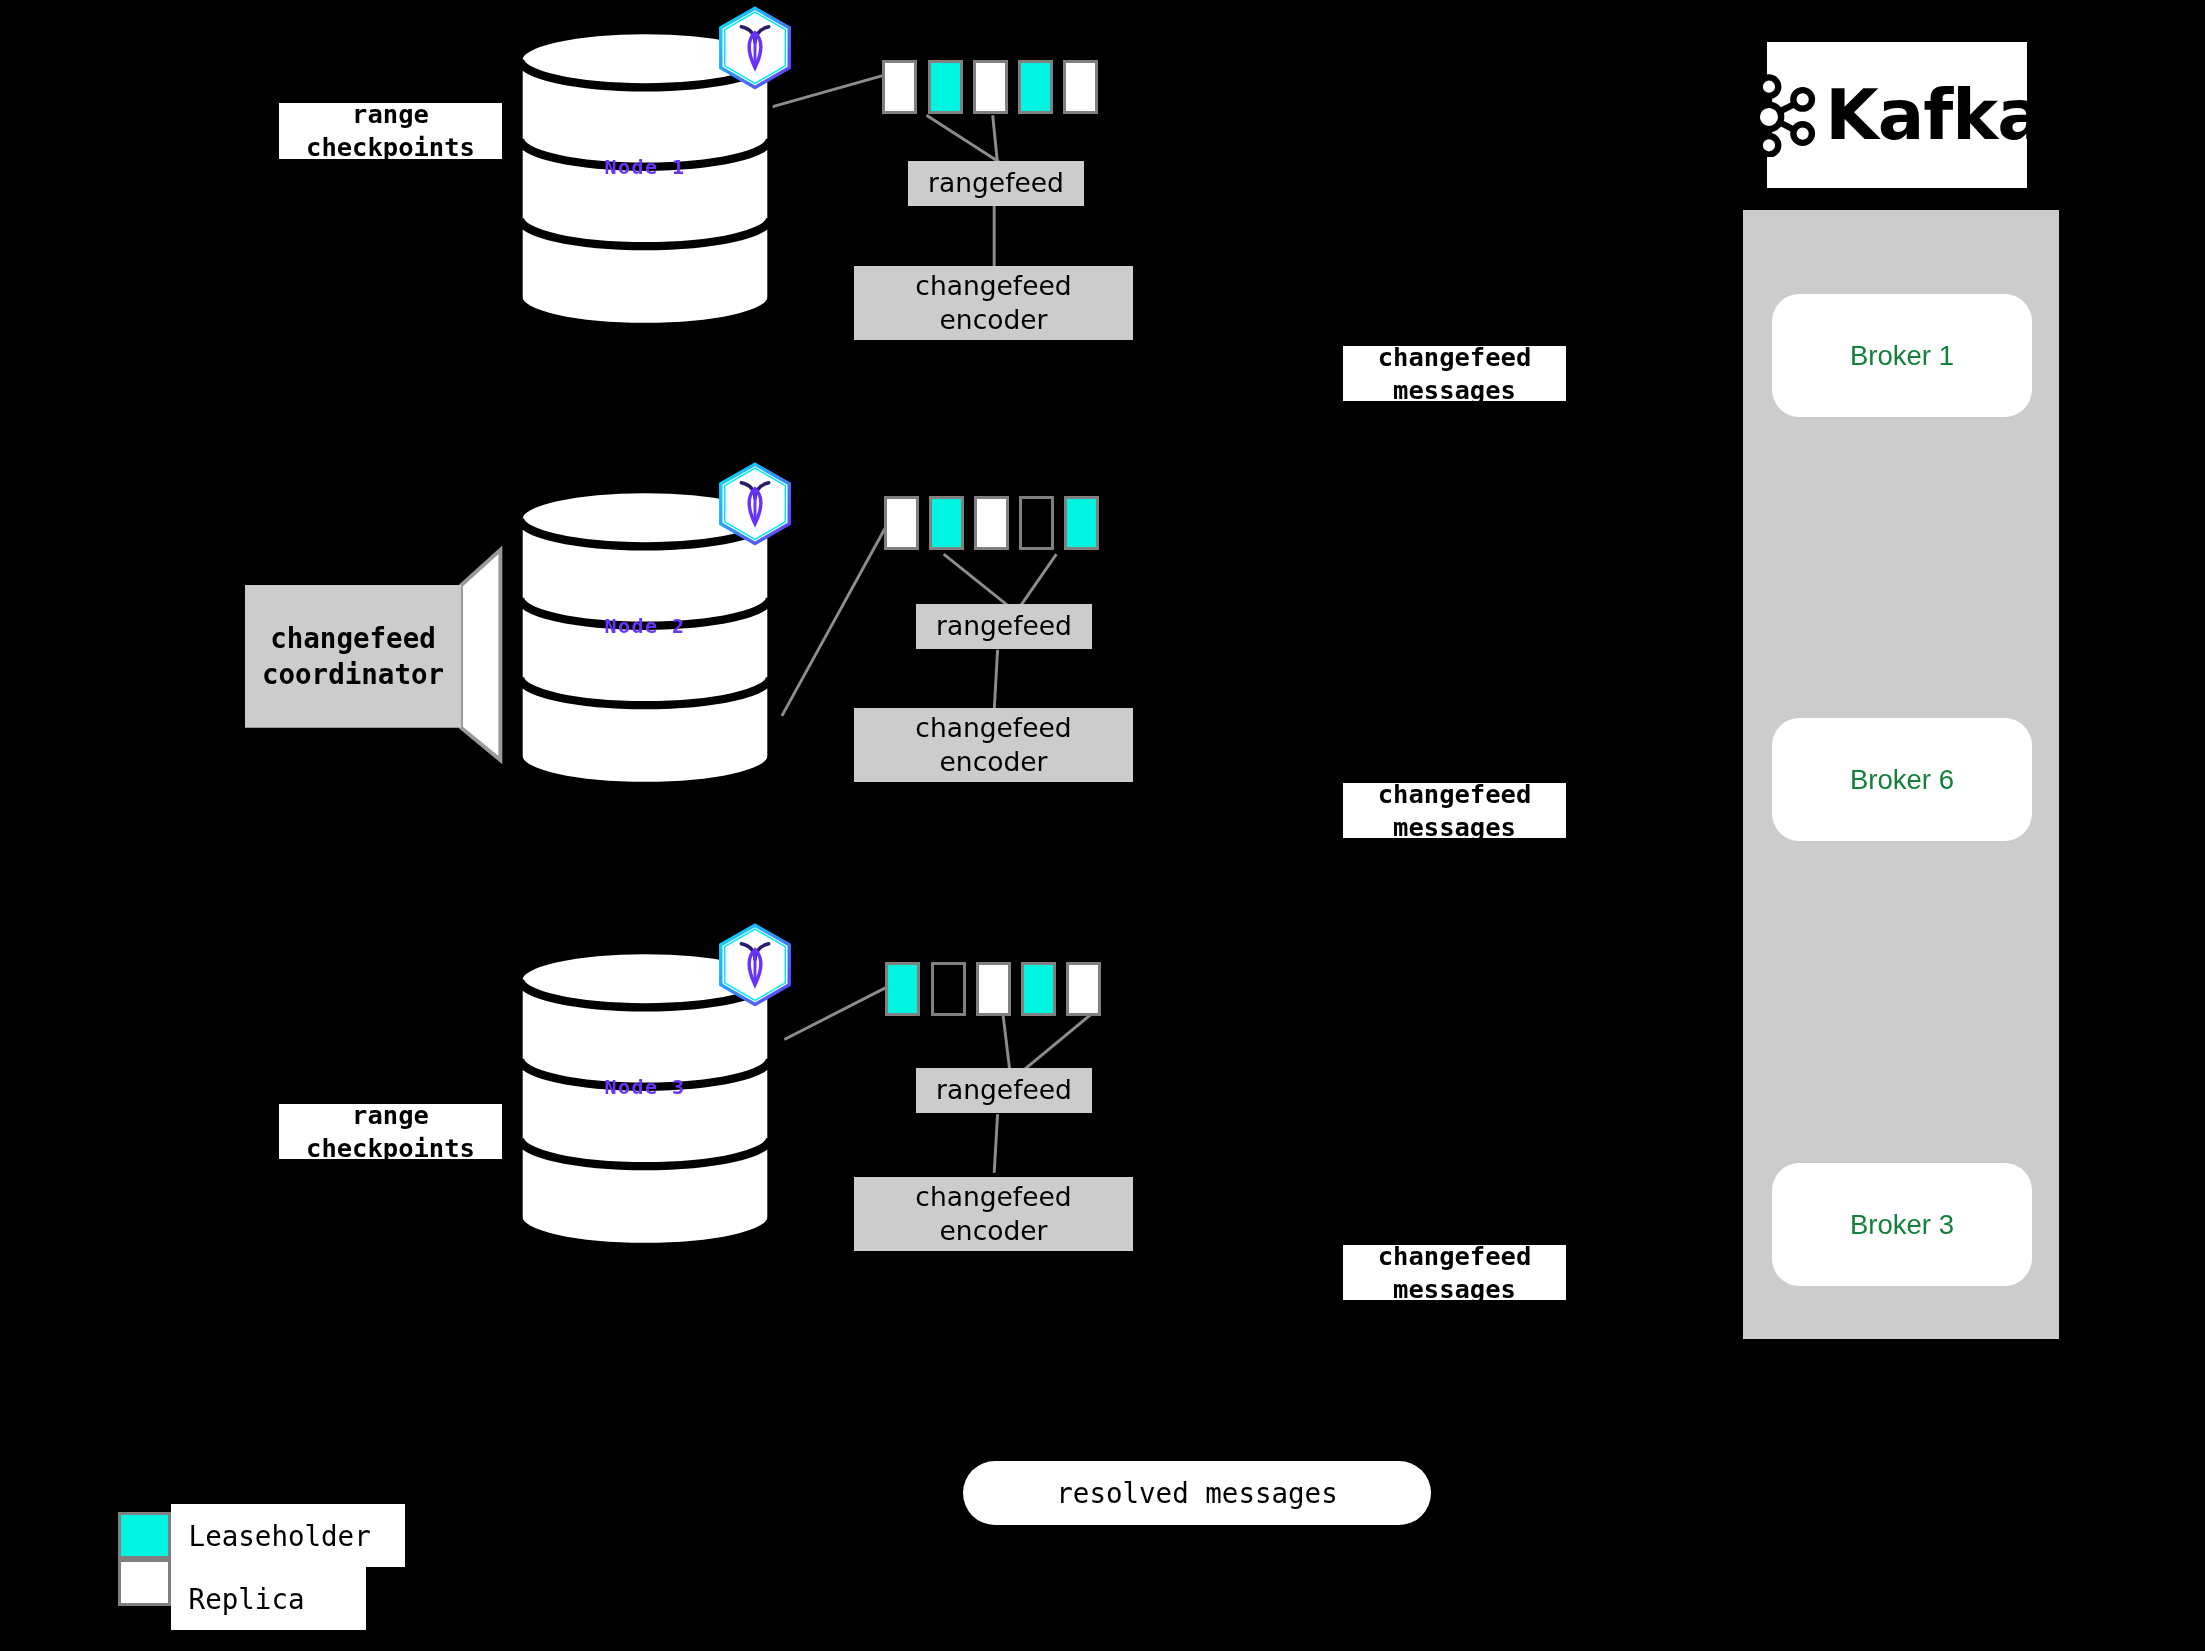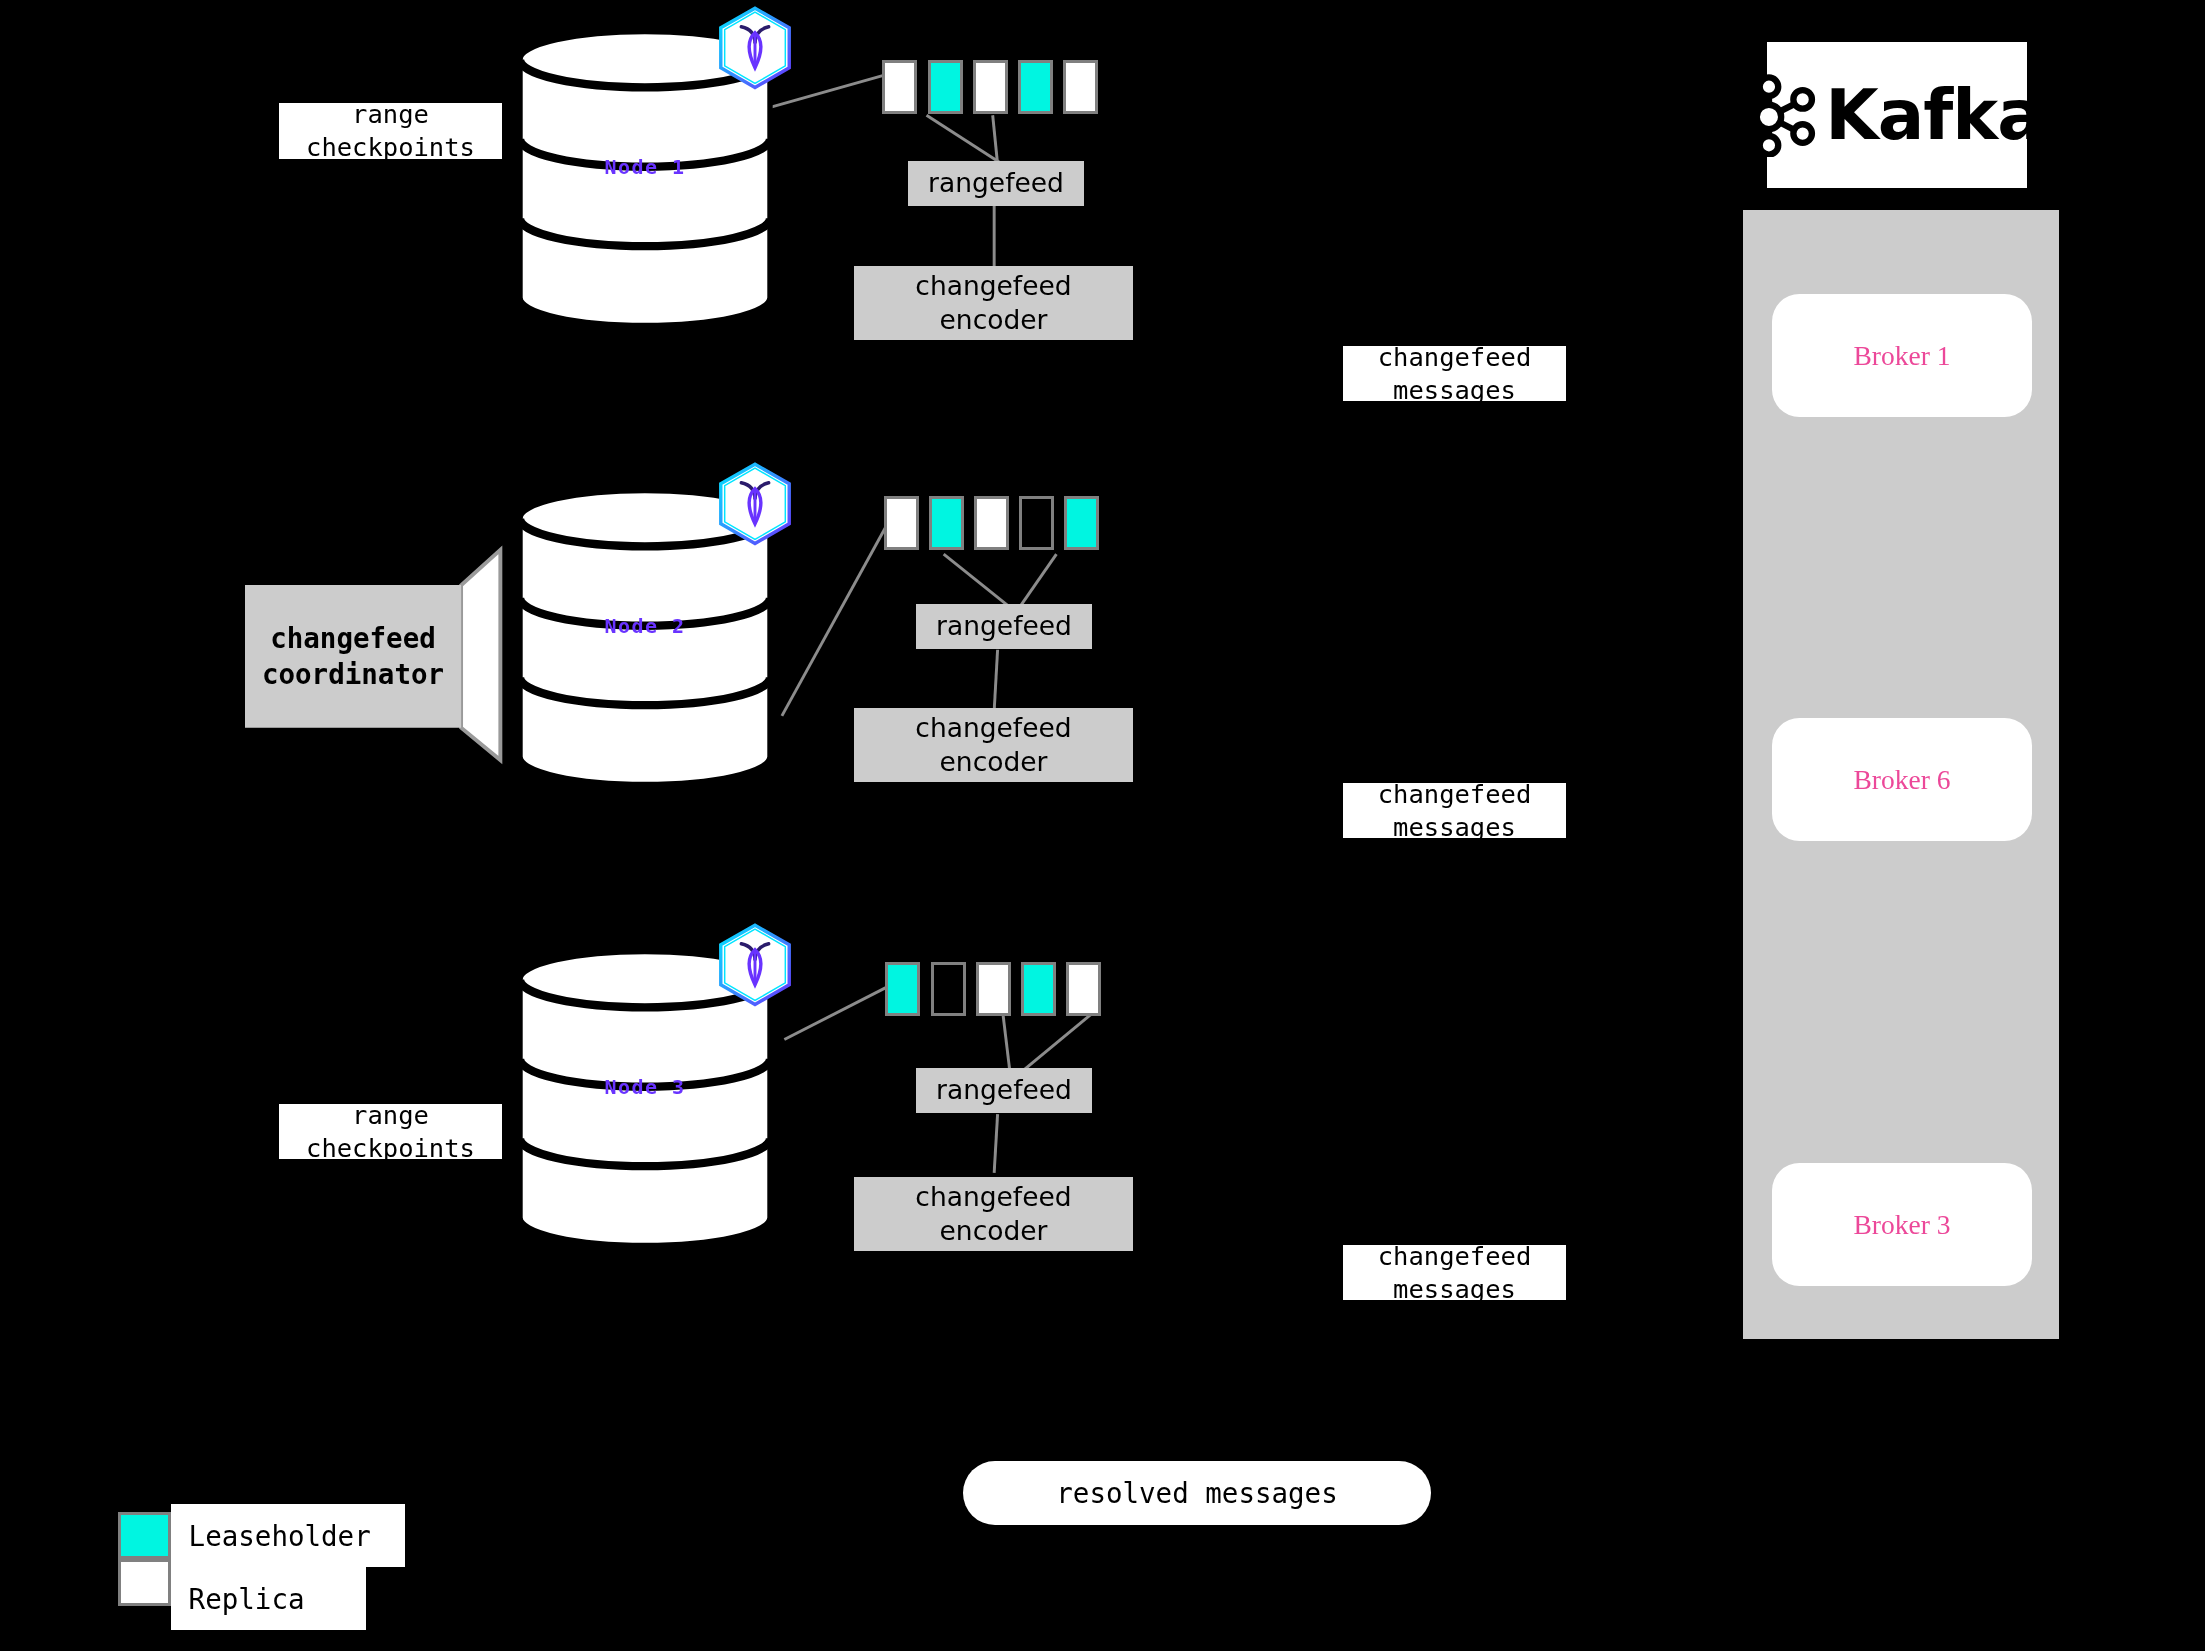--- a/index.html
+++ b/index.html
@@ -28,21 +28,21 @@
     line-height: 1.28;
     text-align: center;
     display: flex;
     align-items: center;
     justify-content: center;
     flex-direction: column;
     box-sizing: border-box;
     overflow: visible;
     white-space: pre;
   }
-  .wlabel span { display: block; }
+  .wlabel span { display: block; font-weight: bold; }
 
   
   .gbox {
     background: #cccccc;
     color: #000000;
     font-family: "DejaVu Sans", sans-serif;
     font-size: 26.5px;
     line-height: 1.30;
     text-align: center;
     display: flex;
@@ -99,23 +99,23 @@
   .kafka-cluster {
     background: #cccccc;
   }
   .broker {
     position: absolute;
     background: #ffffff;
     border-radius: 27.5px;
     display: flex;
     align-items: center;
     justify-content: center;
-    font-family: Liberation Serif, serif;
+    font-family: Liberation Sans, sans-serif;
     font-size: 27.5px;
-    color: #ec4899;
+    color: #15803d;
     white-space: pre;
     box-sizing: border-box;
   }
 
   
   .pill {
     position: absolute;
     background: #ffffff;
     border-radius: 39px;
     display: flex;

